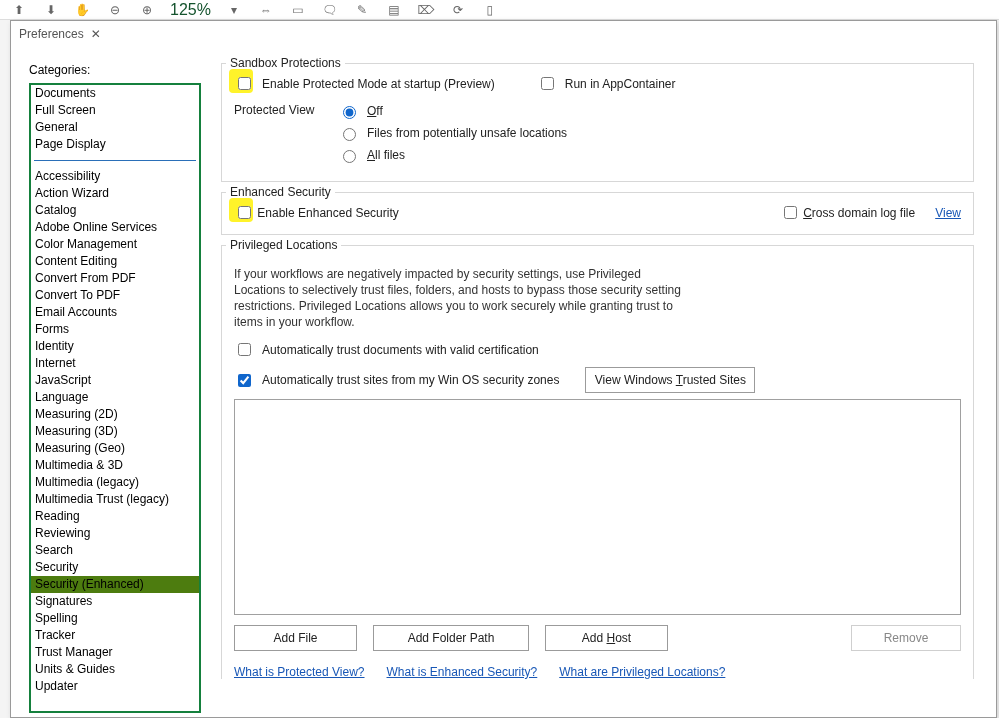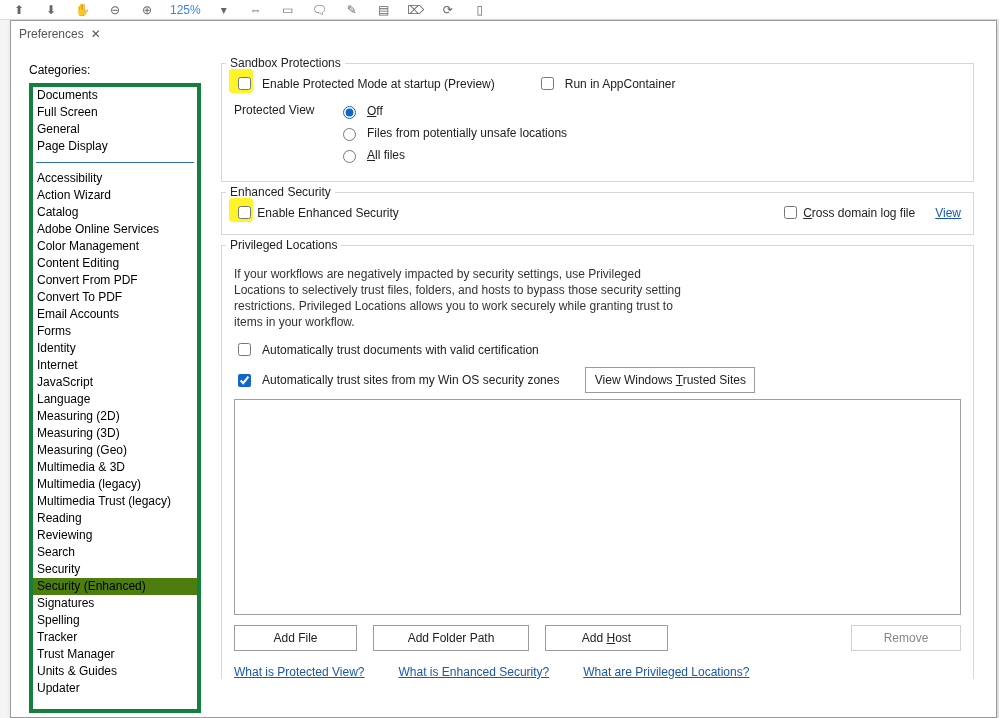--- a/index.html
+++ b/index.html
@@ -3,35 +3,35 @@
 <meta charset="utf-8">
 <style>
   * { box-sizing: border-box; font-family: "Segoe UI", Tahoma, sans-serif; }
   html, body { margin: 0; padding: 0; width: 999px; height: 718px; background: #f4f4f4; }
   .toolbar {
     height: 20px; background: #fff; display: flex; align-items: center;
     gap: 14px; padding: 0 10px; font-size: 12px; color: #555;
     border-bottom: 1px solid #ddd; overflow: hidden;
   }
   .toolbar .ticon { width: 18px; height:18px; display:flex; align-items:center; justify-content:center; color:#666;}
-  .toolbar .zoom { font-size:12px; color:#3b82f6;}
+  .toolbar .zoom { font-size:16px; color:#14532d;}
   .dialog {
     position: absolute; left: 10px; top: 20px; right: 2px; bottom: 0;
     background: #fff; border: 1px solid #9a9a9a; box-shadow: 2px 2px 6px rgba(0,0,0,.15);
   }
   .titlebar {
     height: 26px; display:flex; align-items:center; 
     padding: 0 8px; font-size:12px; color:#555;
   }
   .titlebar .close { width:24px; height:20px; display:flex; align-items:center; justify-content:center; color:#555;}
   .body { position:absolute; top:26px; left:0; right:0; bottom:0; padding: 16px 18px 10px 18px; display:flex; gap:18px;}
   .left { width:172px; flex:0 0 172px; }
   .left .hdr { font-size:12px; margin-bottom:6px;}
   .catlist {
-    border:4px solid #15803d; height: 630px; overflow-y:auto; background:#fff;
+    border:2px solid #15803d; height: 630px; overflow-y:auto; background:#fff;
   }
   .catlist::-webkit-scrollbar{width:16px;}
   .catlist::-webkit-scrollbar-track{background:#f0f0f0;}
   .catlist::-webkit-scrollbar-thumb{background:#c4c4c4;border:1px solid #a9a9a9;}
   .cat { font-size:12px; padding:1px 4px; line-height:15px; cursor:default; white-space:nowrap;}
   .cat.sel { background:#4d7c0f;}
   .sep { border-top:1px solid #2a6fb8; margin:7px 3px;}
   .right { flex:1; font-size:12px; color:#222; position:relative; padding-left:2px; padding-right:4px;}
   .group { border:1px solid #d7d7d7; padding: 10px 12px 12px 12px; margin-bottom:10px; position:relative;}
   .grouptitle { position:relative; top:-18px; left:-8px; background:#fff; display:inline-block; padding:0 4px; font-size:12px;}
@@ -50,21 +50,21 @@
   .pvlabel { width:86px; }
   .pvopts .row { margin-bottom:6px;}
   .link { color:#1857b6; text-decoration:underline; cursor:pointer; font-size:12px;}
   .rightside { float:right; display:flex; align-items:center; gap:20px;}
   .help { font-size:12px; color:#333; line-height:16px; max-width:460px; margin:10px 0 10px 0;}
   .bigbox { border:1px solid #a0a0a0; height:216px; background:#fff; margin-top:6px;}
   .btnrow { display:flex; gap:16px; margin-top:10px;}
   .btn { border:1px solid #9b9b9b; background:#fff; font-size:12px; padding:5px 0; width:123px; text-align:center; cursor:default;}
   .btn.wide{ width:156px;}
   .btn.remove{ margin-left:auto; width:110px; color:#888; border-color:#cfcfcf;}
-  .links-row { margin-top:14px; display:flex; gap:34px;}
+  .links-row { margin-top:14px; display:flex; gap:22px;}
   .u { text-decoration:underline;}
 </style>
 </head>
 <body>
 
 <div class="toolbar">
   <span class="ticon">⬆</span>
   <span class="ticon">⬇</span>
   <span class="ticon">✋</span>
   <span class="ticon">⊖</span>

